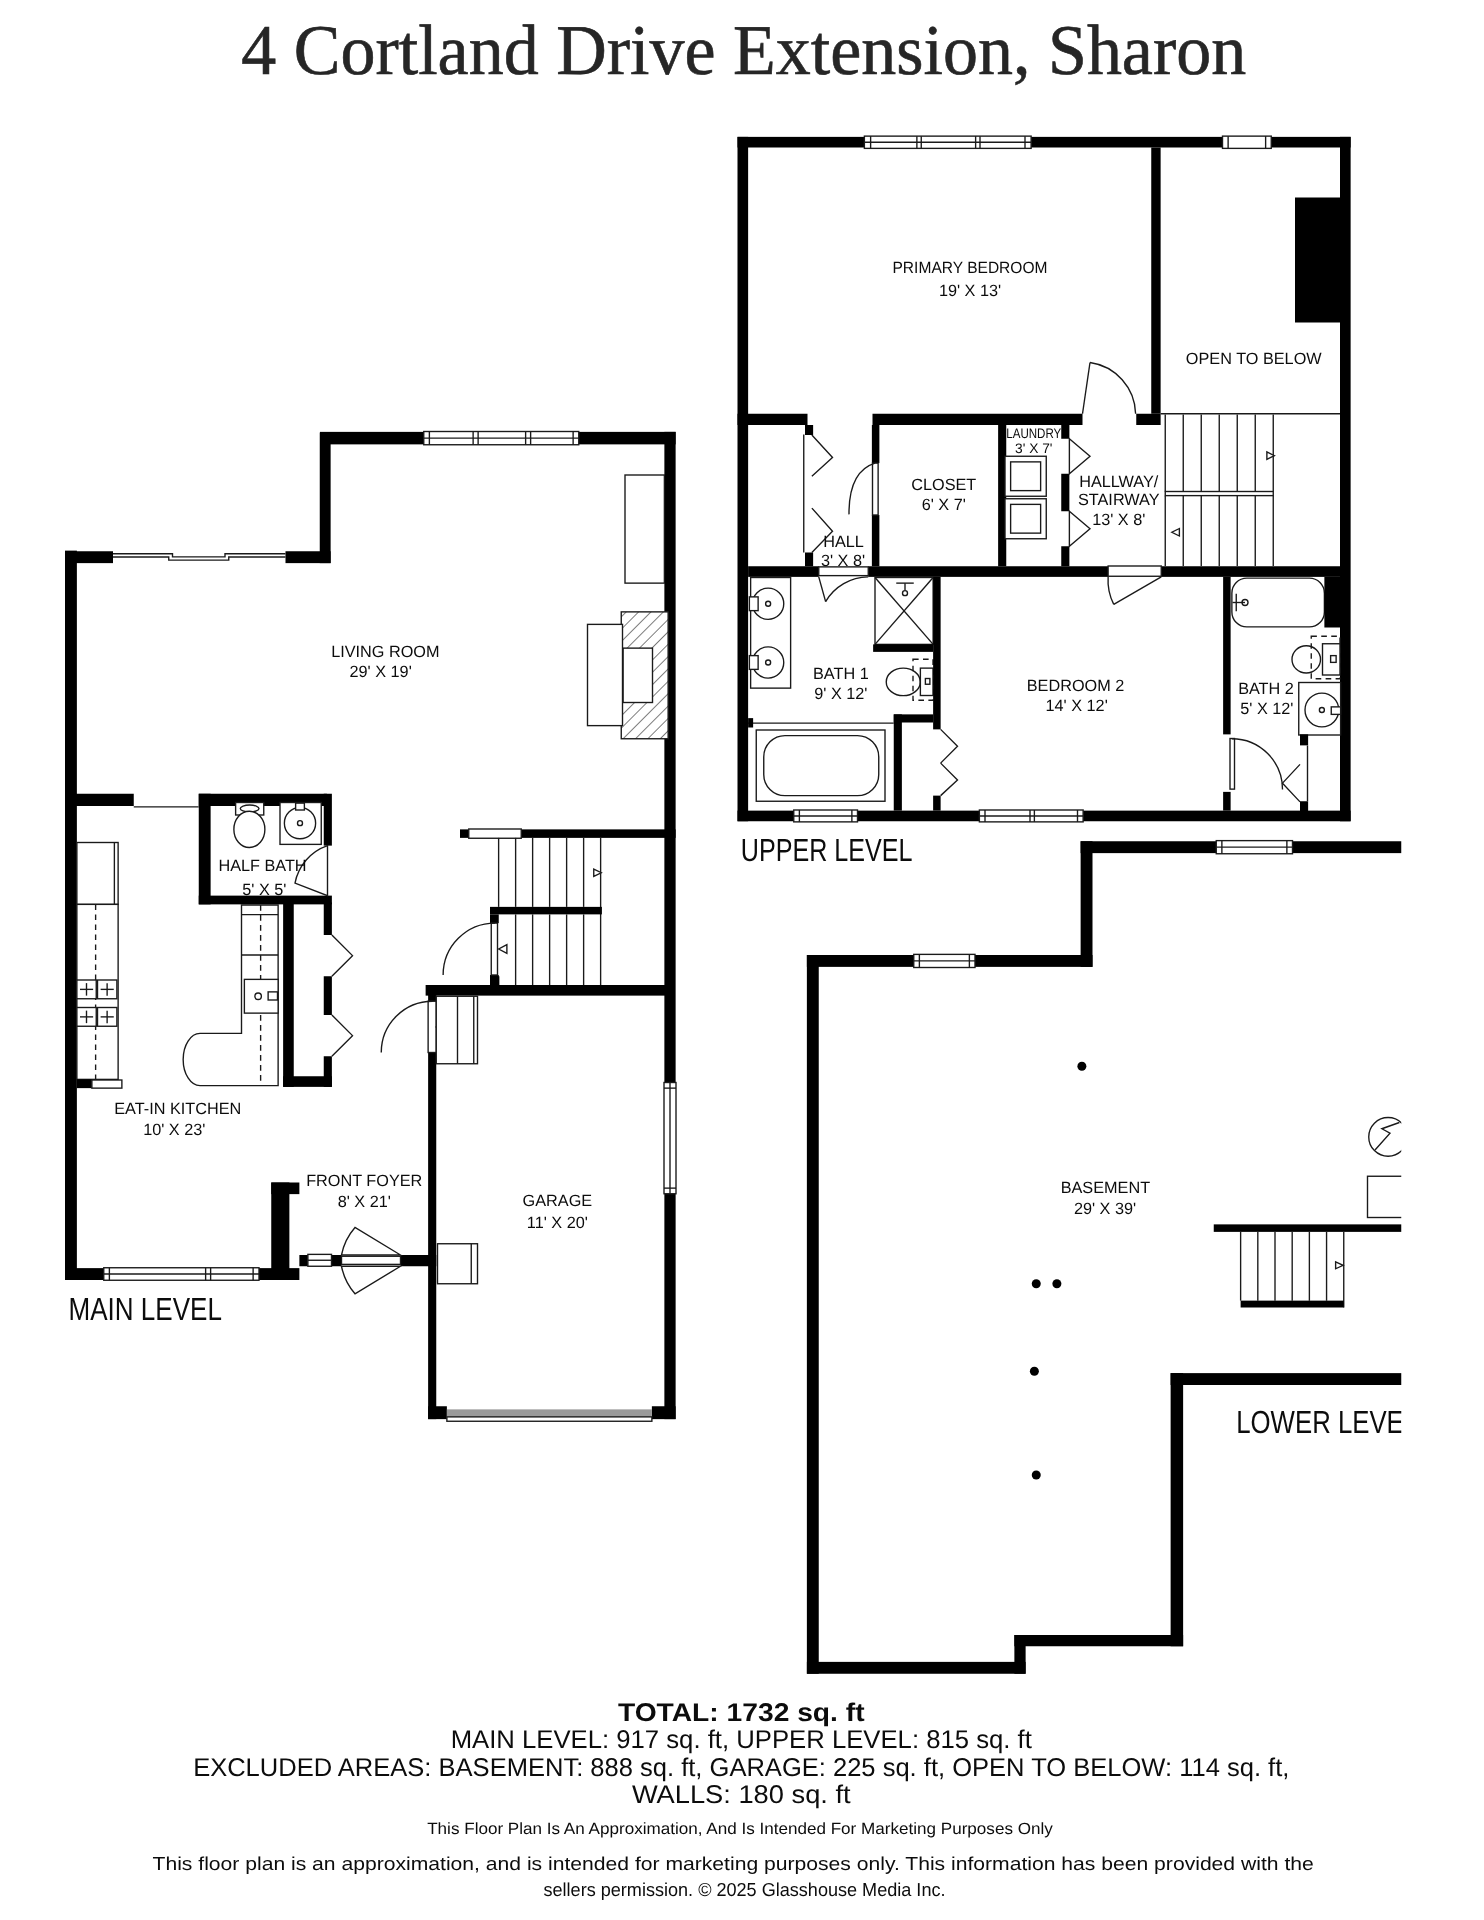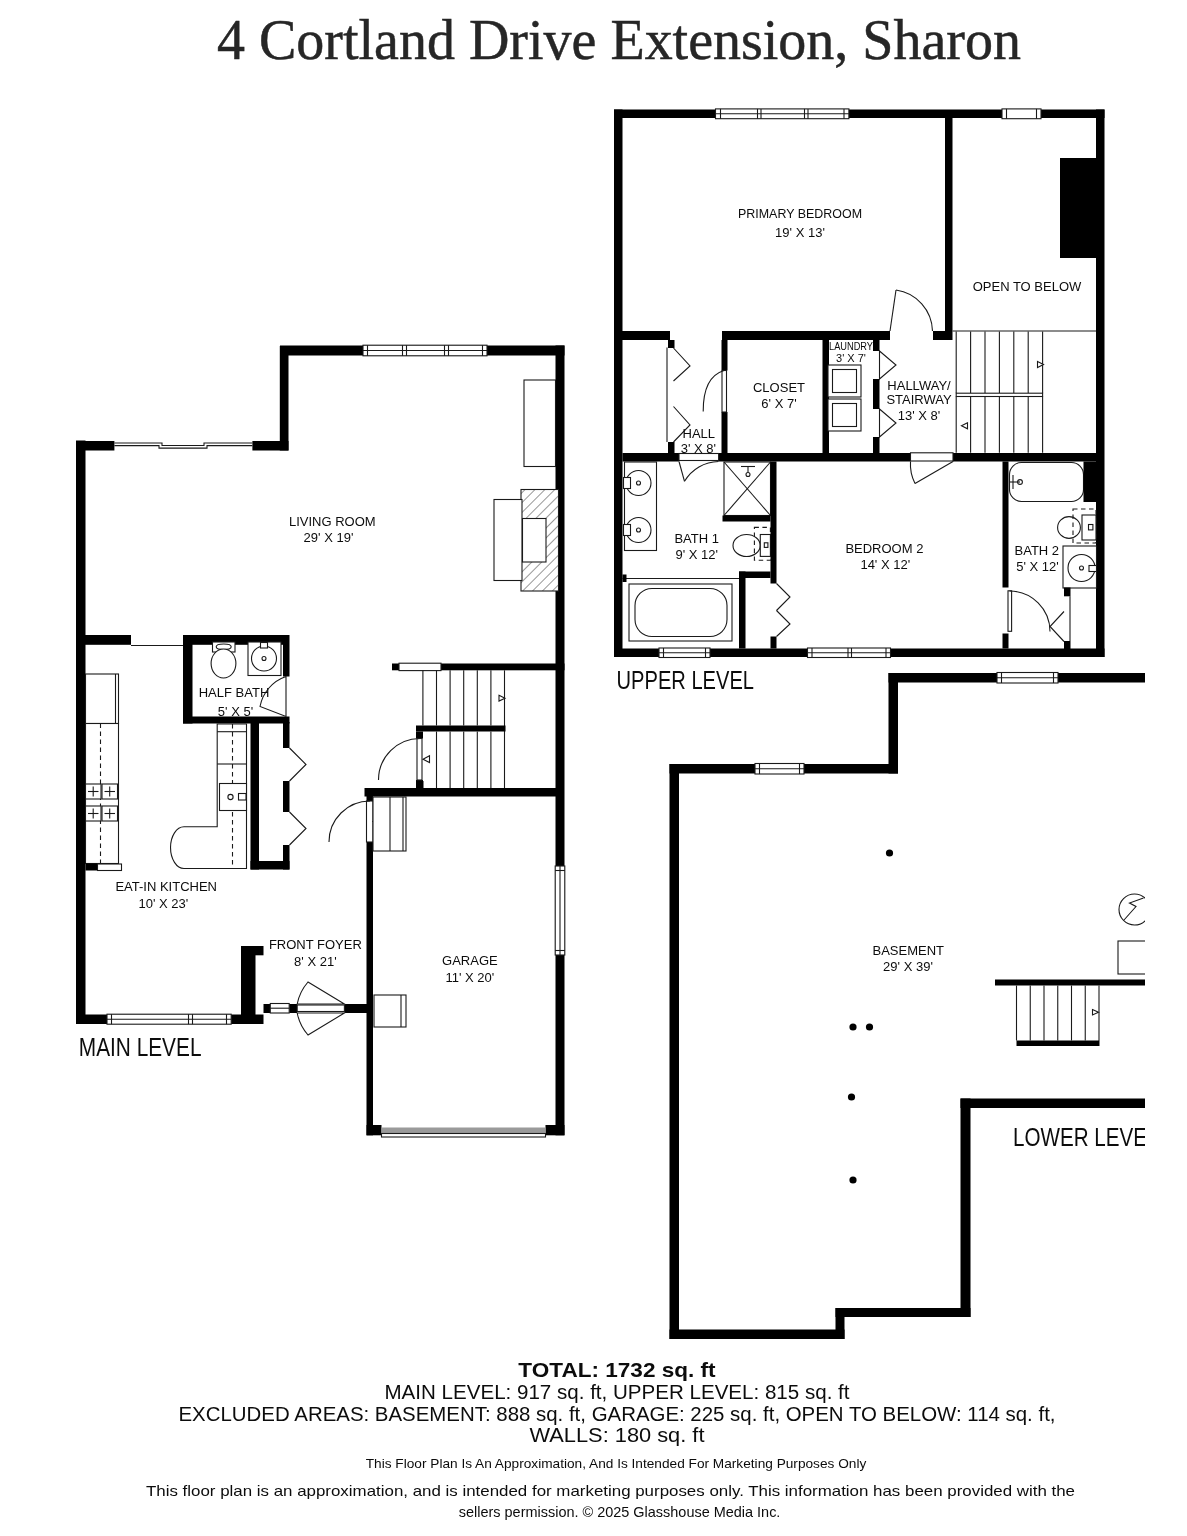--- a/index.html
+++ b/index.html
@@ -1,16 +1,16 @@
 <!DOCTYPE html>
 <html><head>
 <meta charset="utf-8">
 <style>
   html,body{margin:0;padding:0;background:#fff;}
-  .page{width:1121px;height:1536px;position:relative;background:#fff;overflow:hidden;margin-left:24px;}
+  .page{width:1121px;height:1536px;position:relative;background:#fff;overflow:hidden;}
   text{font-family:"Liberation Sans",sans-serif;fill:#0c0c0c;}
   .ttl{font-family:"Liberation Serif",serif;fill:#262626;}
   .lvl{font-size:25.5px;}
   .rm{font-size:13px;}
   .rs{font-size:13px;}
   .sm{font-size:11px;}
   .w{fill:#000;}
   .t{fill:none;stroke:#1a1a1a;stroke-width:1.1;}
   .tf{fill:#fff;stroke:#1a1a1a;stroke-width:1.1;}
   .d{fill:none;stroke:#1a1a1a;stroke-width:1.1;stroke-dasharray:4.5 3.5;}

